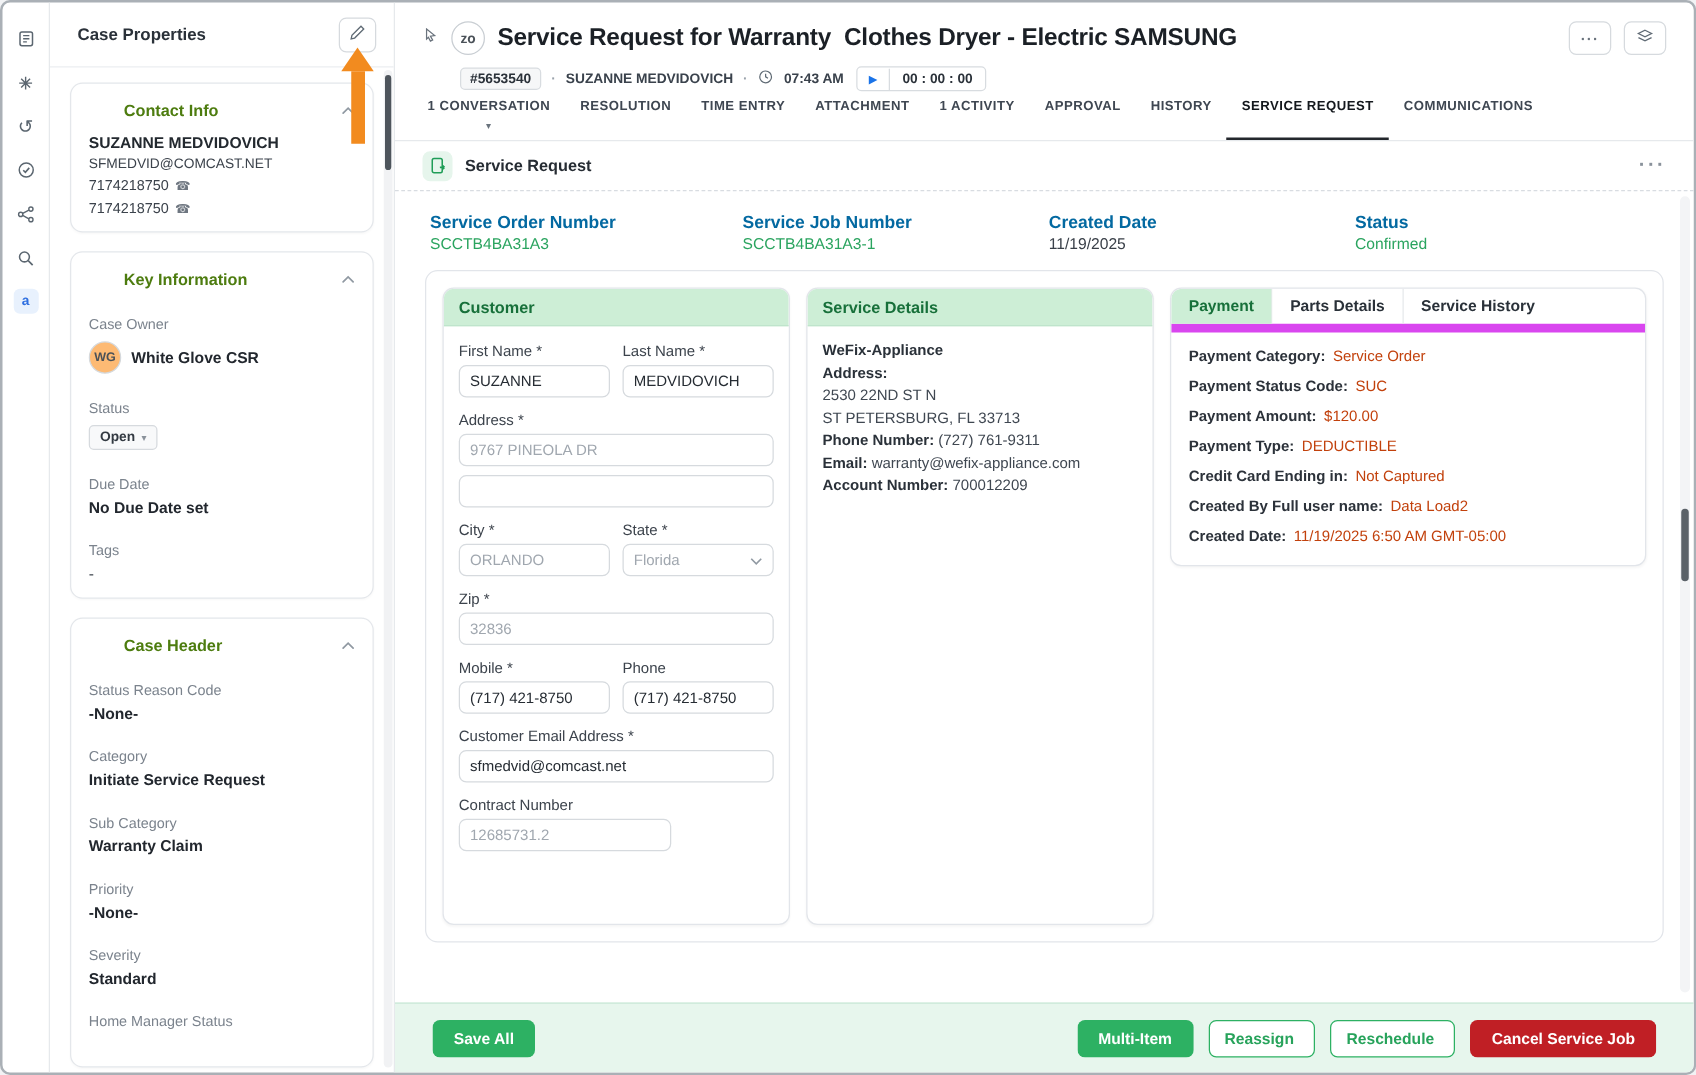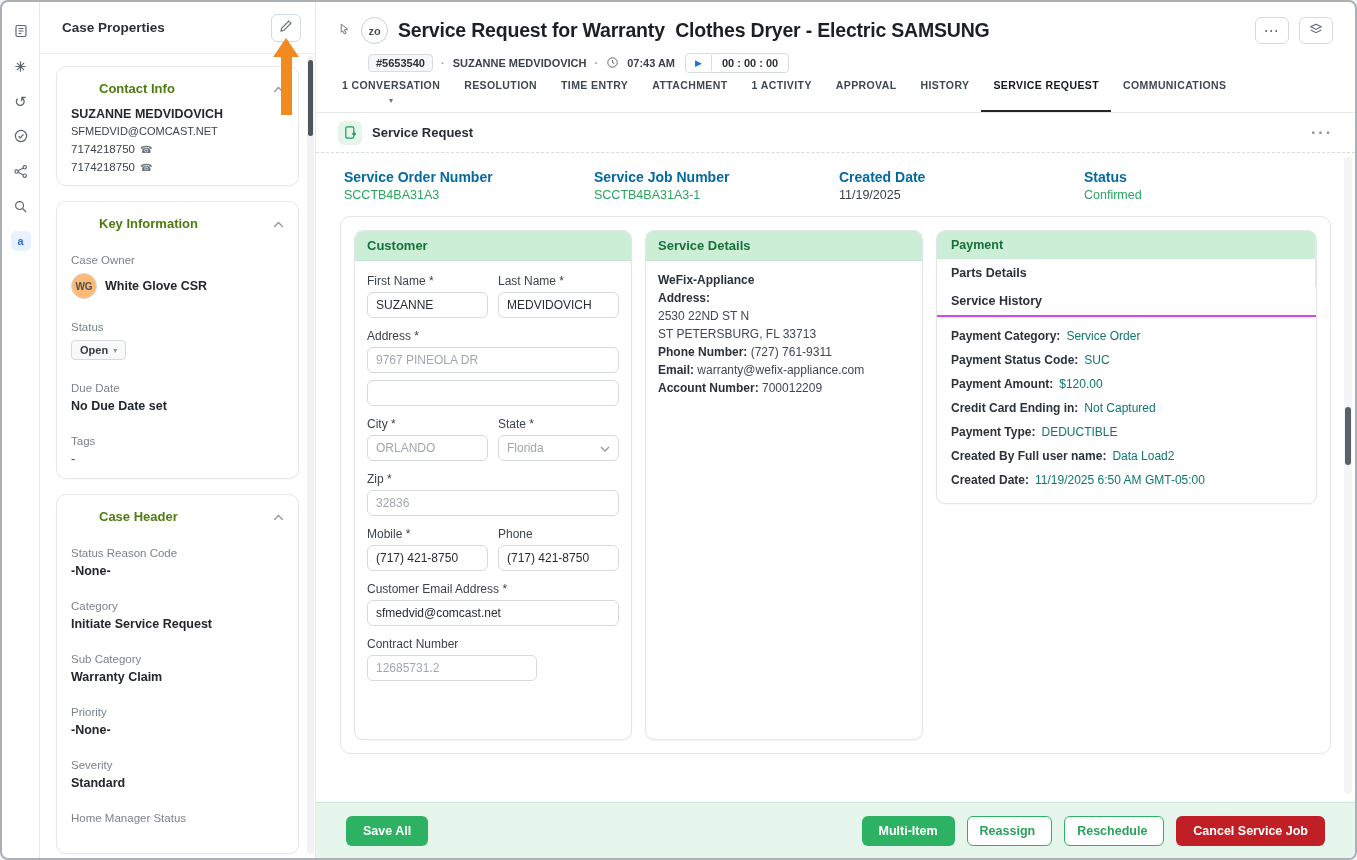--- a/index.html
+++ b/index.html
@@ -110,29 +110,29 @@
           font-size:12px; color:#262c33; font-family:inherit; background:#fff; }
   .f-in.muted, .muted { color:#a0a7af; }
   .f-in.short { width:170px; }
   .addr2 { margin-top:7px; }
   .f-select { height:26px; border:1px solid #d6dade; border-radius:6px; padding:0 8px; background:#fff;
               display:flex; align-items:center; justify-content:space-between; font-size:12px; cursor:pointer; }
 
   .dbody { padding:10px 12px; font-size:12px; color:#3f4751; line-height:1.5; }
   .dcompany, .dlabel { font-weight:700; color:#2a3139; }
 
-  .ptabs { display:flex; border-bottom:2px solid #d946ef;flex-direction:column; }
+  .ptabs { display:flex; border-bottom:7px solid #d946ef; }
   .ptab { padding:7px 14px; font-size:12.5px; font-weight:700; color:#2a3139; cursor:pointer;
           border-right:1px solid #e6e9ec; }
   .ptab:last-child { border-right:none; }
   .ptab.active { background:#cdeed6; color:#17703a; border-top-left-radius:8px; }
   .pbody { padding:12px 14px 6px 14px; }
   .prow { margin-bottom:10px; font-size:12px; }
   .plabel { font-weight:700; color:#2c323a; margin-right:6px; }
-  .pval { color:#0f766e; }
+  .pval { color:#c2410c; }
 
   .main-scrollbar { position:absolute; right:3px; top:4px; bottom:8px; width:8px; background:#f3f4f6; border-radius:4px; }
   .main-thumb { position:absolute; left:1px; top:250px; width:6px; height:58px; background:#5a6168; border-radius:3px; }
 
   .actionbar { height:56px; background:#e7f6ed; border-top:1px solid #c9e8d6; display:flex;
                align-items:center; padding:0 30px; gap:12px; flex-shrink:0; }
   .btn { height:30px; padding:0 16px; border-radius:6px; font-size:12.5px; font-weight:700;
          display:flex; align-items:center; border:1.5px solid transparent; cursor:pointer; font-family:inherit; }
   .btn.solid-green { background:#2db163; color:#fff; }
   .btn.outline-green { background:#fff; border-color:#2db163; color:#27a35b;padding-left:12px; }
@@ -437,22 +437,22 @@
         <div class="fcard payment">
           <div class="ptabs">
             <div class="ptab active">Payment</div>
             <div class="ptab">Parts Details</div>
             <div class="ptab">Service History</div>
           </div>
           <div class="pbody">
             <div class="prow"><span class="plabel">Payment Category:</span><span class="pval">Service Order</span></div>
             <div class="prow"><span class="plabel">Payment Status Code:</span><span class="pval">SUC</span></div>
             <div class="prow"><span class="plabel">Payment Amount:</span><span class="pval">$120.00</span></div>
+            <div class="prow"><span class="plabel">Payment Type:</span><span class="pval">DEDUCTIBLE</span></div>
             <div class="prow"><span class="plabel">Credit Card Ending in:</span><span class="pval">Not Captured</span></div>
-            <div class="prow"><span class="plabel">Payment Type:</span><span class="pval">DEDUCTIBLE</span></div>
             <div class="prow"><span class="plabel">Created By Full user name:</span><span class="pval">Data Load2</span></div>
             <div class="prow"><span class="plabel">Created Date:</span><span class="pval">11/19/2025 6:50 AM GMT-05:00</span></div>
           </div>
         </div>
 
       </div>
 
       <div class="main-scrollbar">
         <div class="main-thumb"></div>
       </div>

